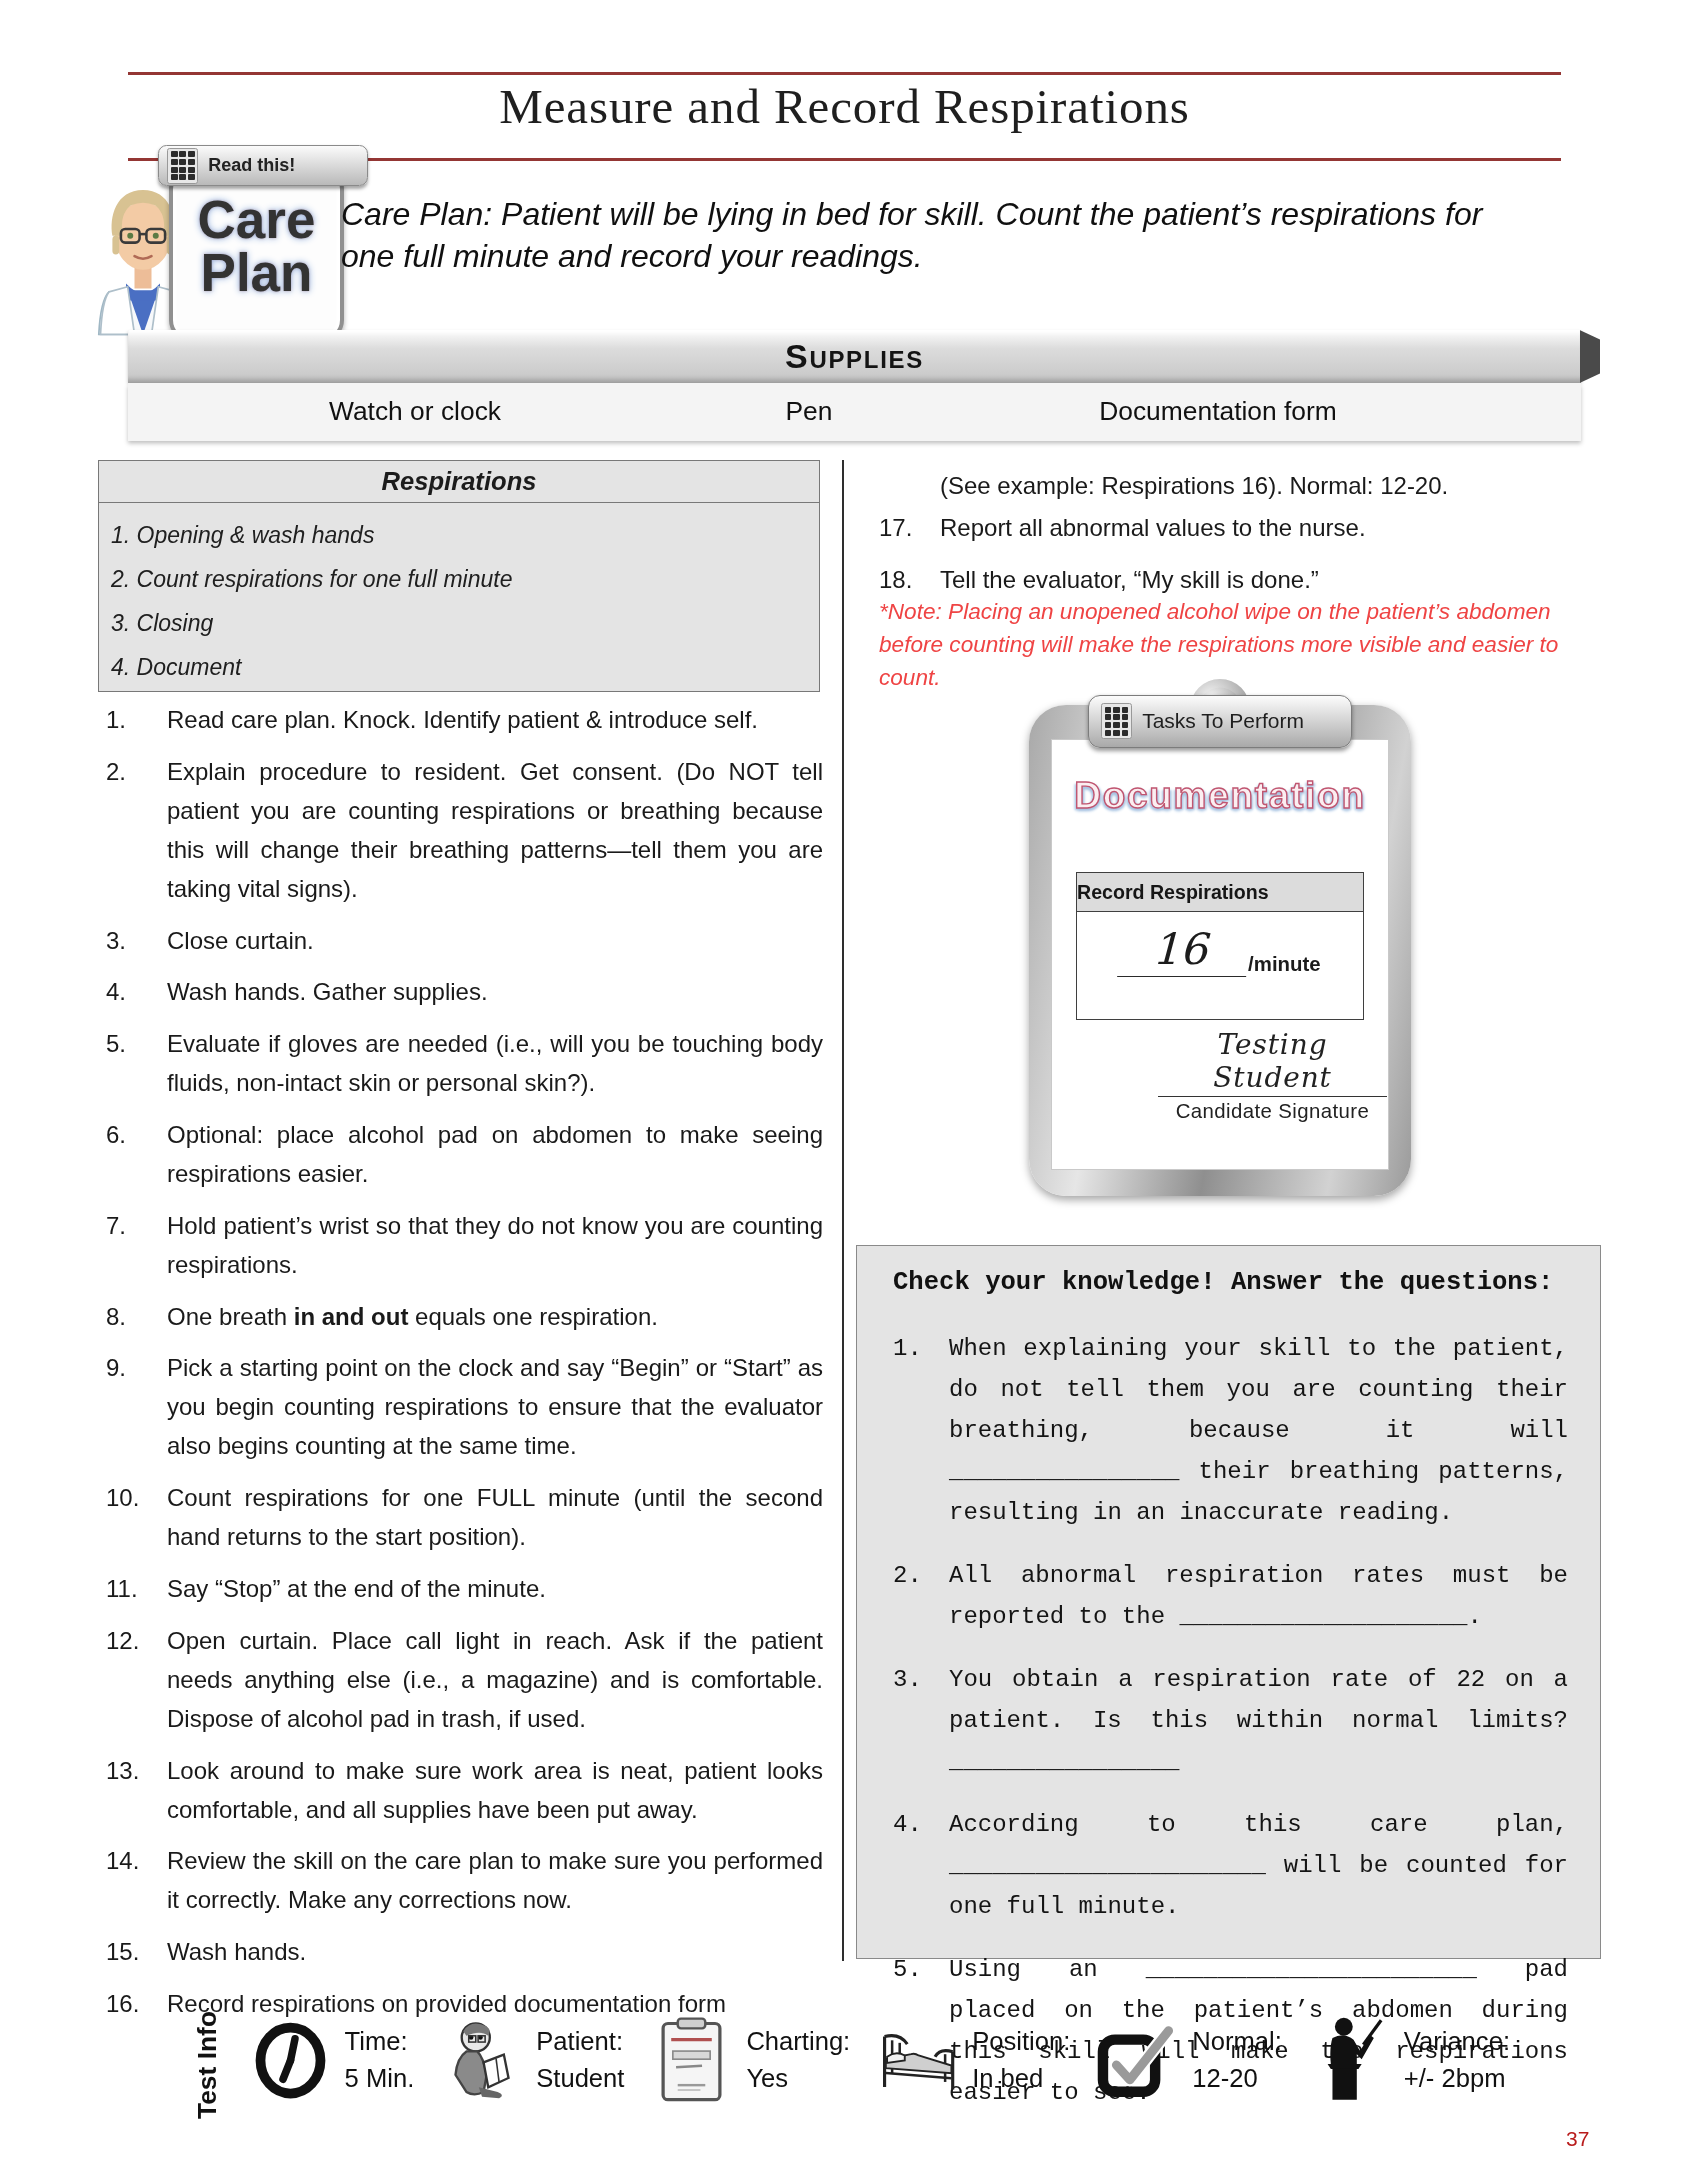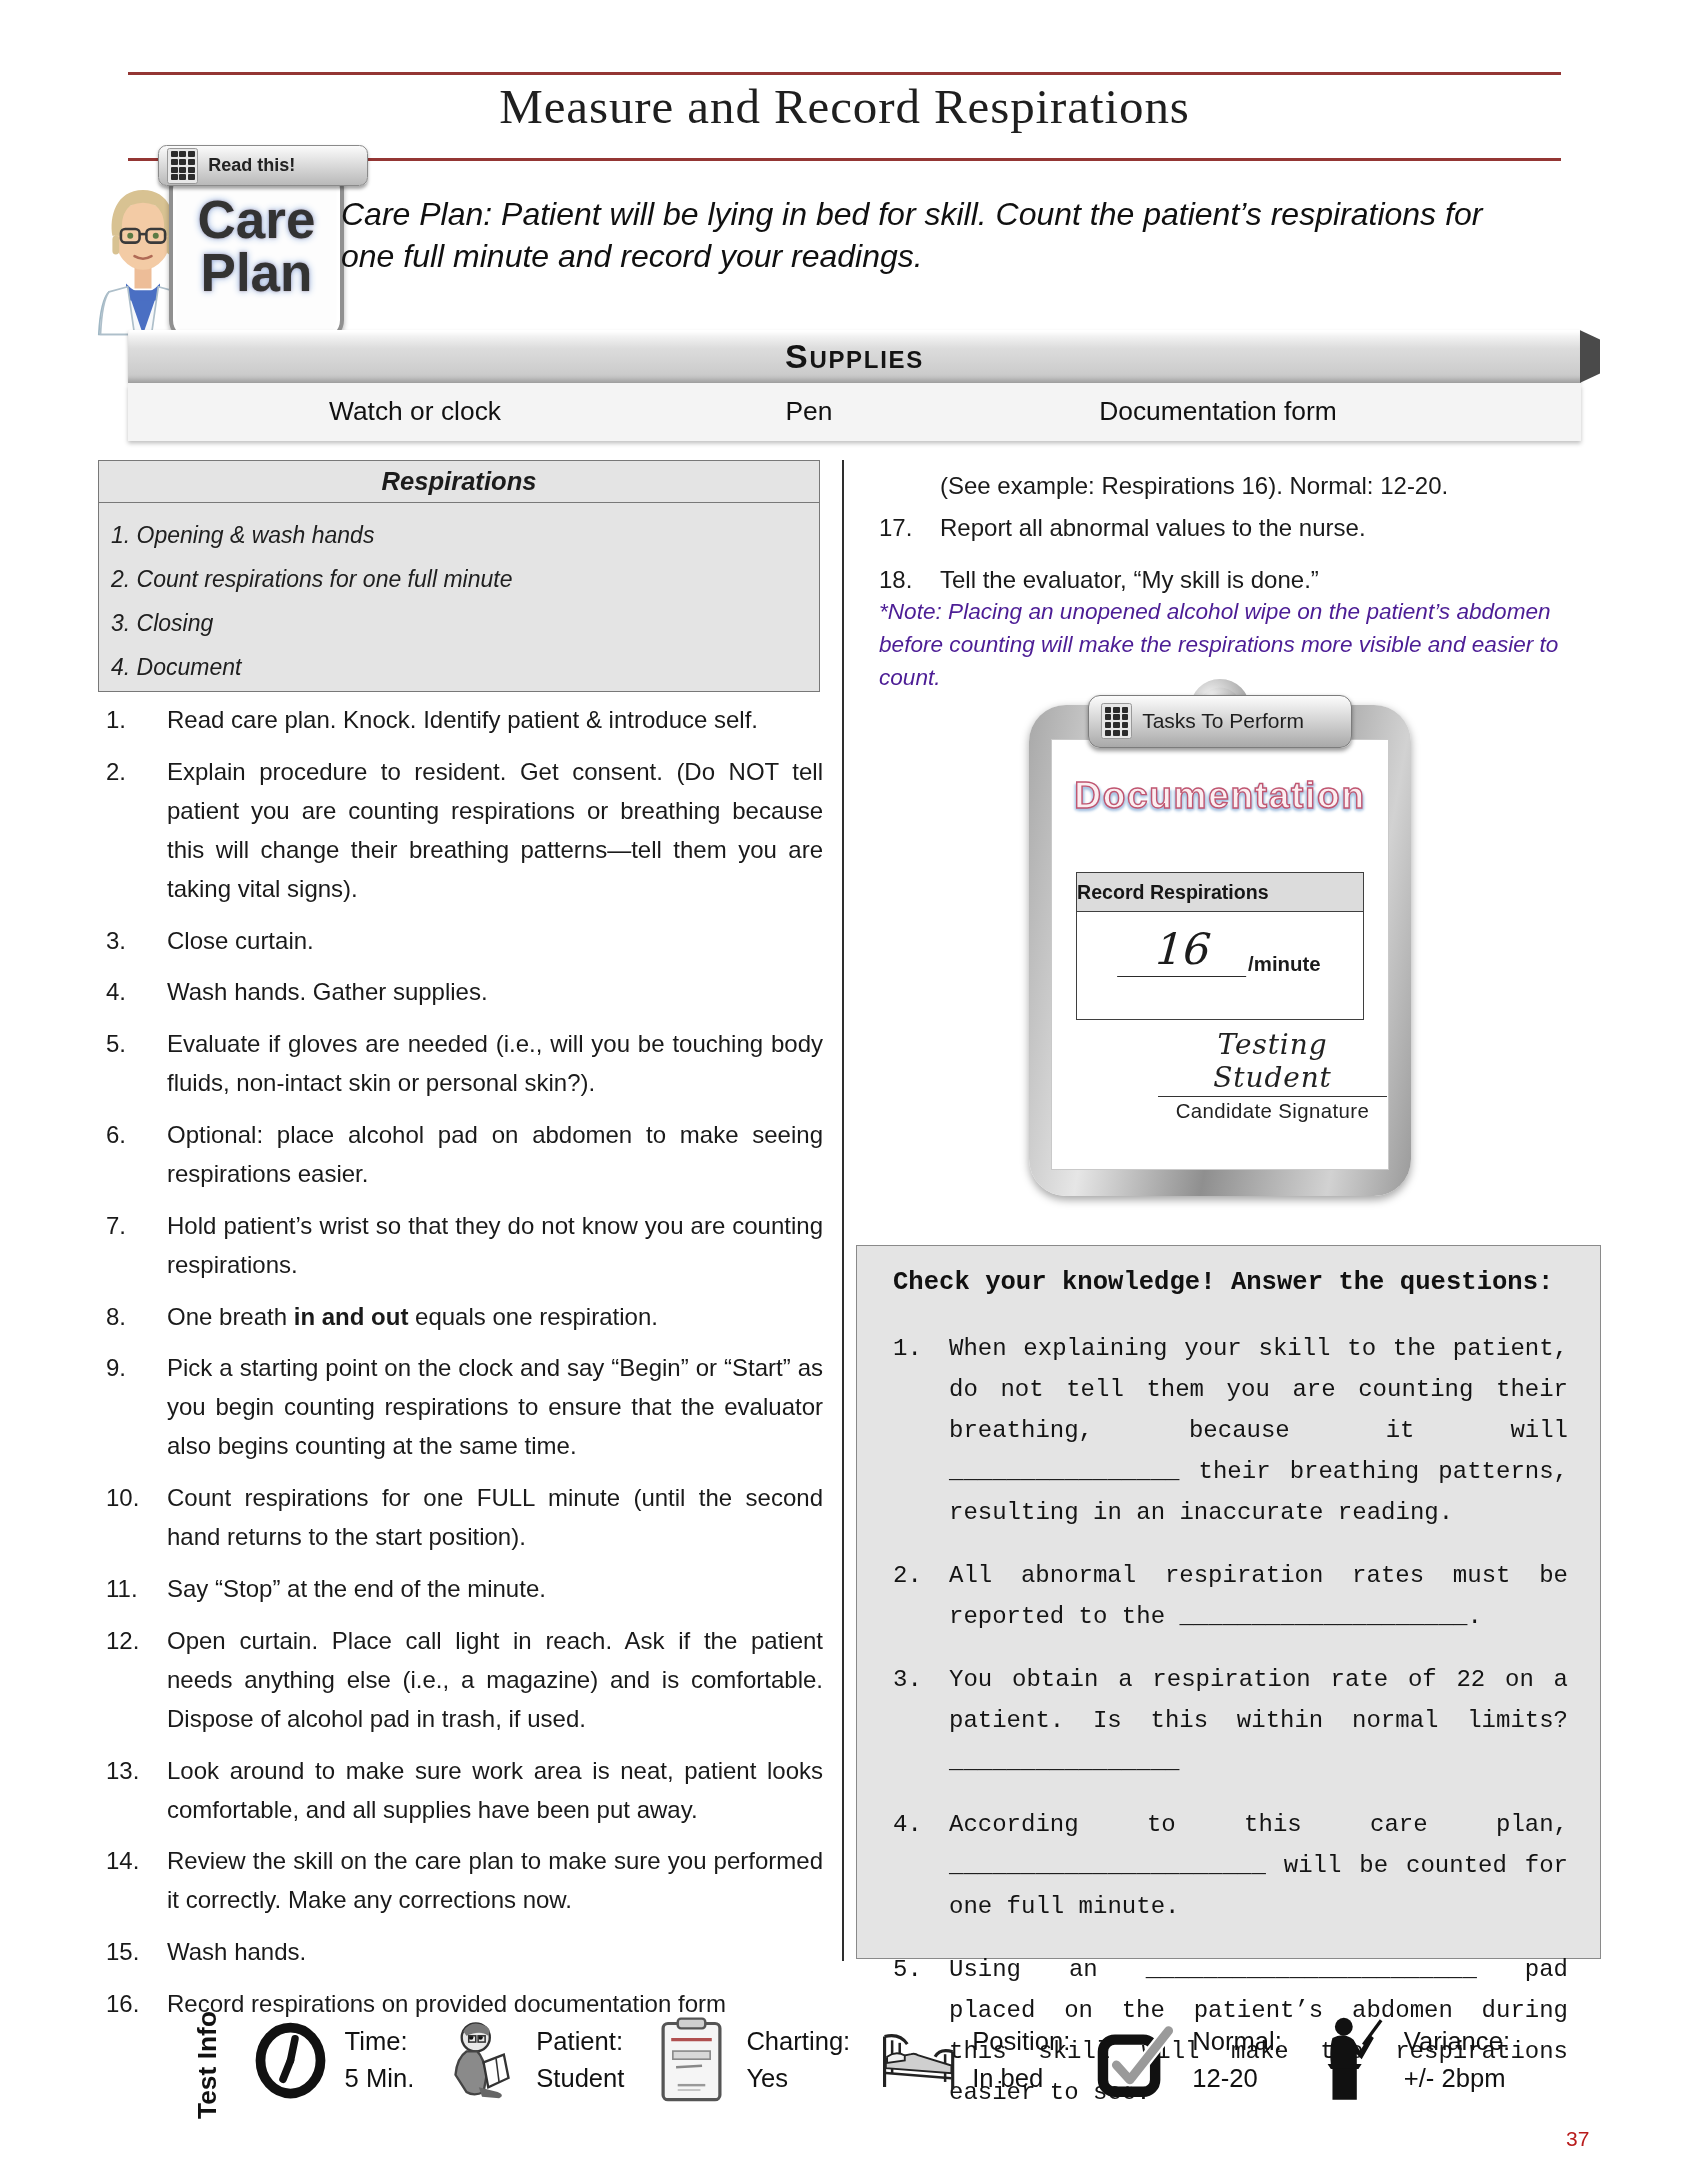--- a/index.html
+++ b/index.html
@@ -79,21 +79,21 @@
   .steps-left{position:absolute;left:106px;top:700px;width:717px;}
   ol.steps li{position:relative;padding-left:61px;text-align:justify;font-size:24px;line-height:39px;margin-bottom:12.8px;}
   ol.steps li .num{position:absolute;left:0;top:0;}
   ol.steps li .b{font-weight:bold;}
   .divider{position:absolute;left:842px;top:460px;width:1.7px;height:1501px;background:#2e2e2e;}
   
   .continuation{position:absolute;left:879px;top:467px;width:722px;padding-left:61px;box-sizing:border-box;font-size:24px;line-height:37px;}
   .steps-right{position:absolute;left:879px;top:508px;width:722px;}
   .note{
     position:absolute;left:879px;top:595px;width:681px;
-    font-size:22.6px;line-height:33px;font-style:italic;color:#4c1d95;
+    font-size:22.6px;line-height:33px;font-style:italic;color:#ef4444;
   }
   
   .clipboard{position:absolute;left:1029px;top:693px;width:382px;height:503px;}
   .cb-handle{
     position:absolute;left:50%;top:-13.6px;transform:translateX(-50%);
     width:60px;height:60px;border-radius:50%;
     background:radial-gradient(circle at 35% 30%, #f2f2f2, #9c9c9c 60%, #6f6f6f);
     box-shadow:inset 0 0 0 8.5px rgba(255,255,255,.15);
   }
   .cb-frame{

